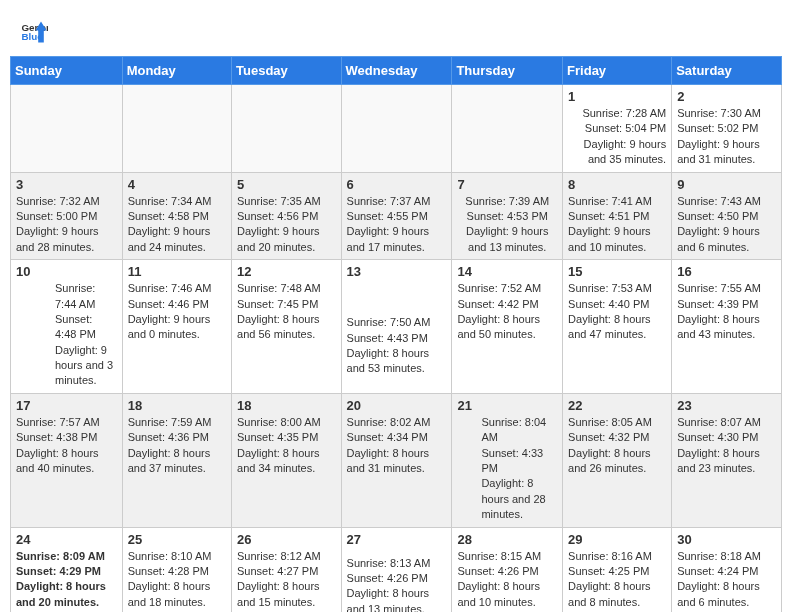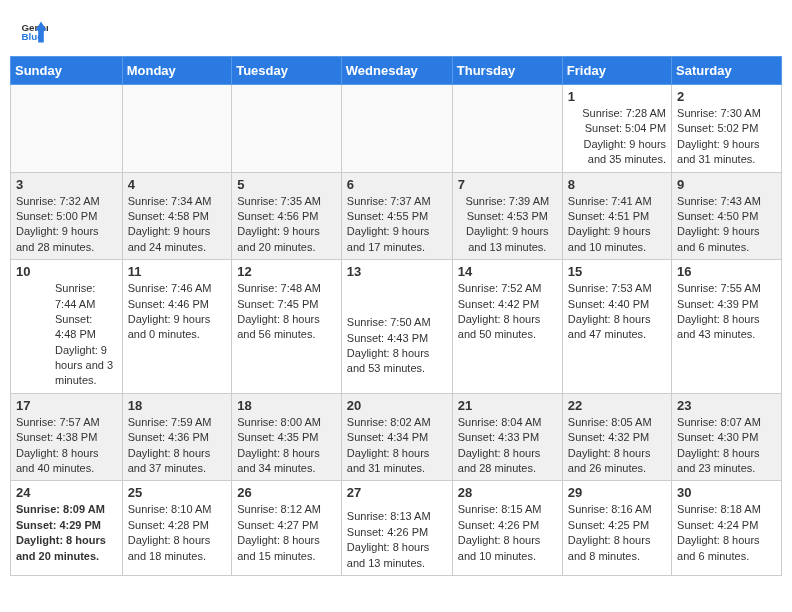--- a/index.html
+++ b/index.html
@@ -236,21 +236,21 @@
 Daylight: 8 hours and 34 minutes.</div>
         </td>
         <td>
           <span class="day-num">20</span>
           <div class="day-info" style="white-space: pre-line;">Sunrise: 8:02 AM
 Sunset: 4:34 PM
 Daylight: 8 hours and 31 minutes.</div>
         </td>
         <td>
           <span class="day-num">21</span>
-          <div class="day-info" style="white-space: pre-line;">Sunrise: 8:04 AM
+          <div class="day-info" style="white-space: pre-line; margin-left: 24px;">Sunrise: 8:04 AM
 Sunset: 4:33 PM
 Daylight: 8 hours and 28 minutes.</div>
         </td>
         <td>
           <span class="day-num">22</span>
           <div class="day-info" style="white-space: pre-line;">Sunrise: 8:05 AM
 Sunset: 4:32 PM
 Daylight: 8 hours and 26 minutes.</div>
         </td>
         <td>

